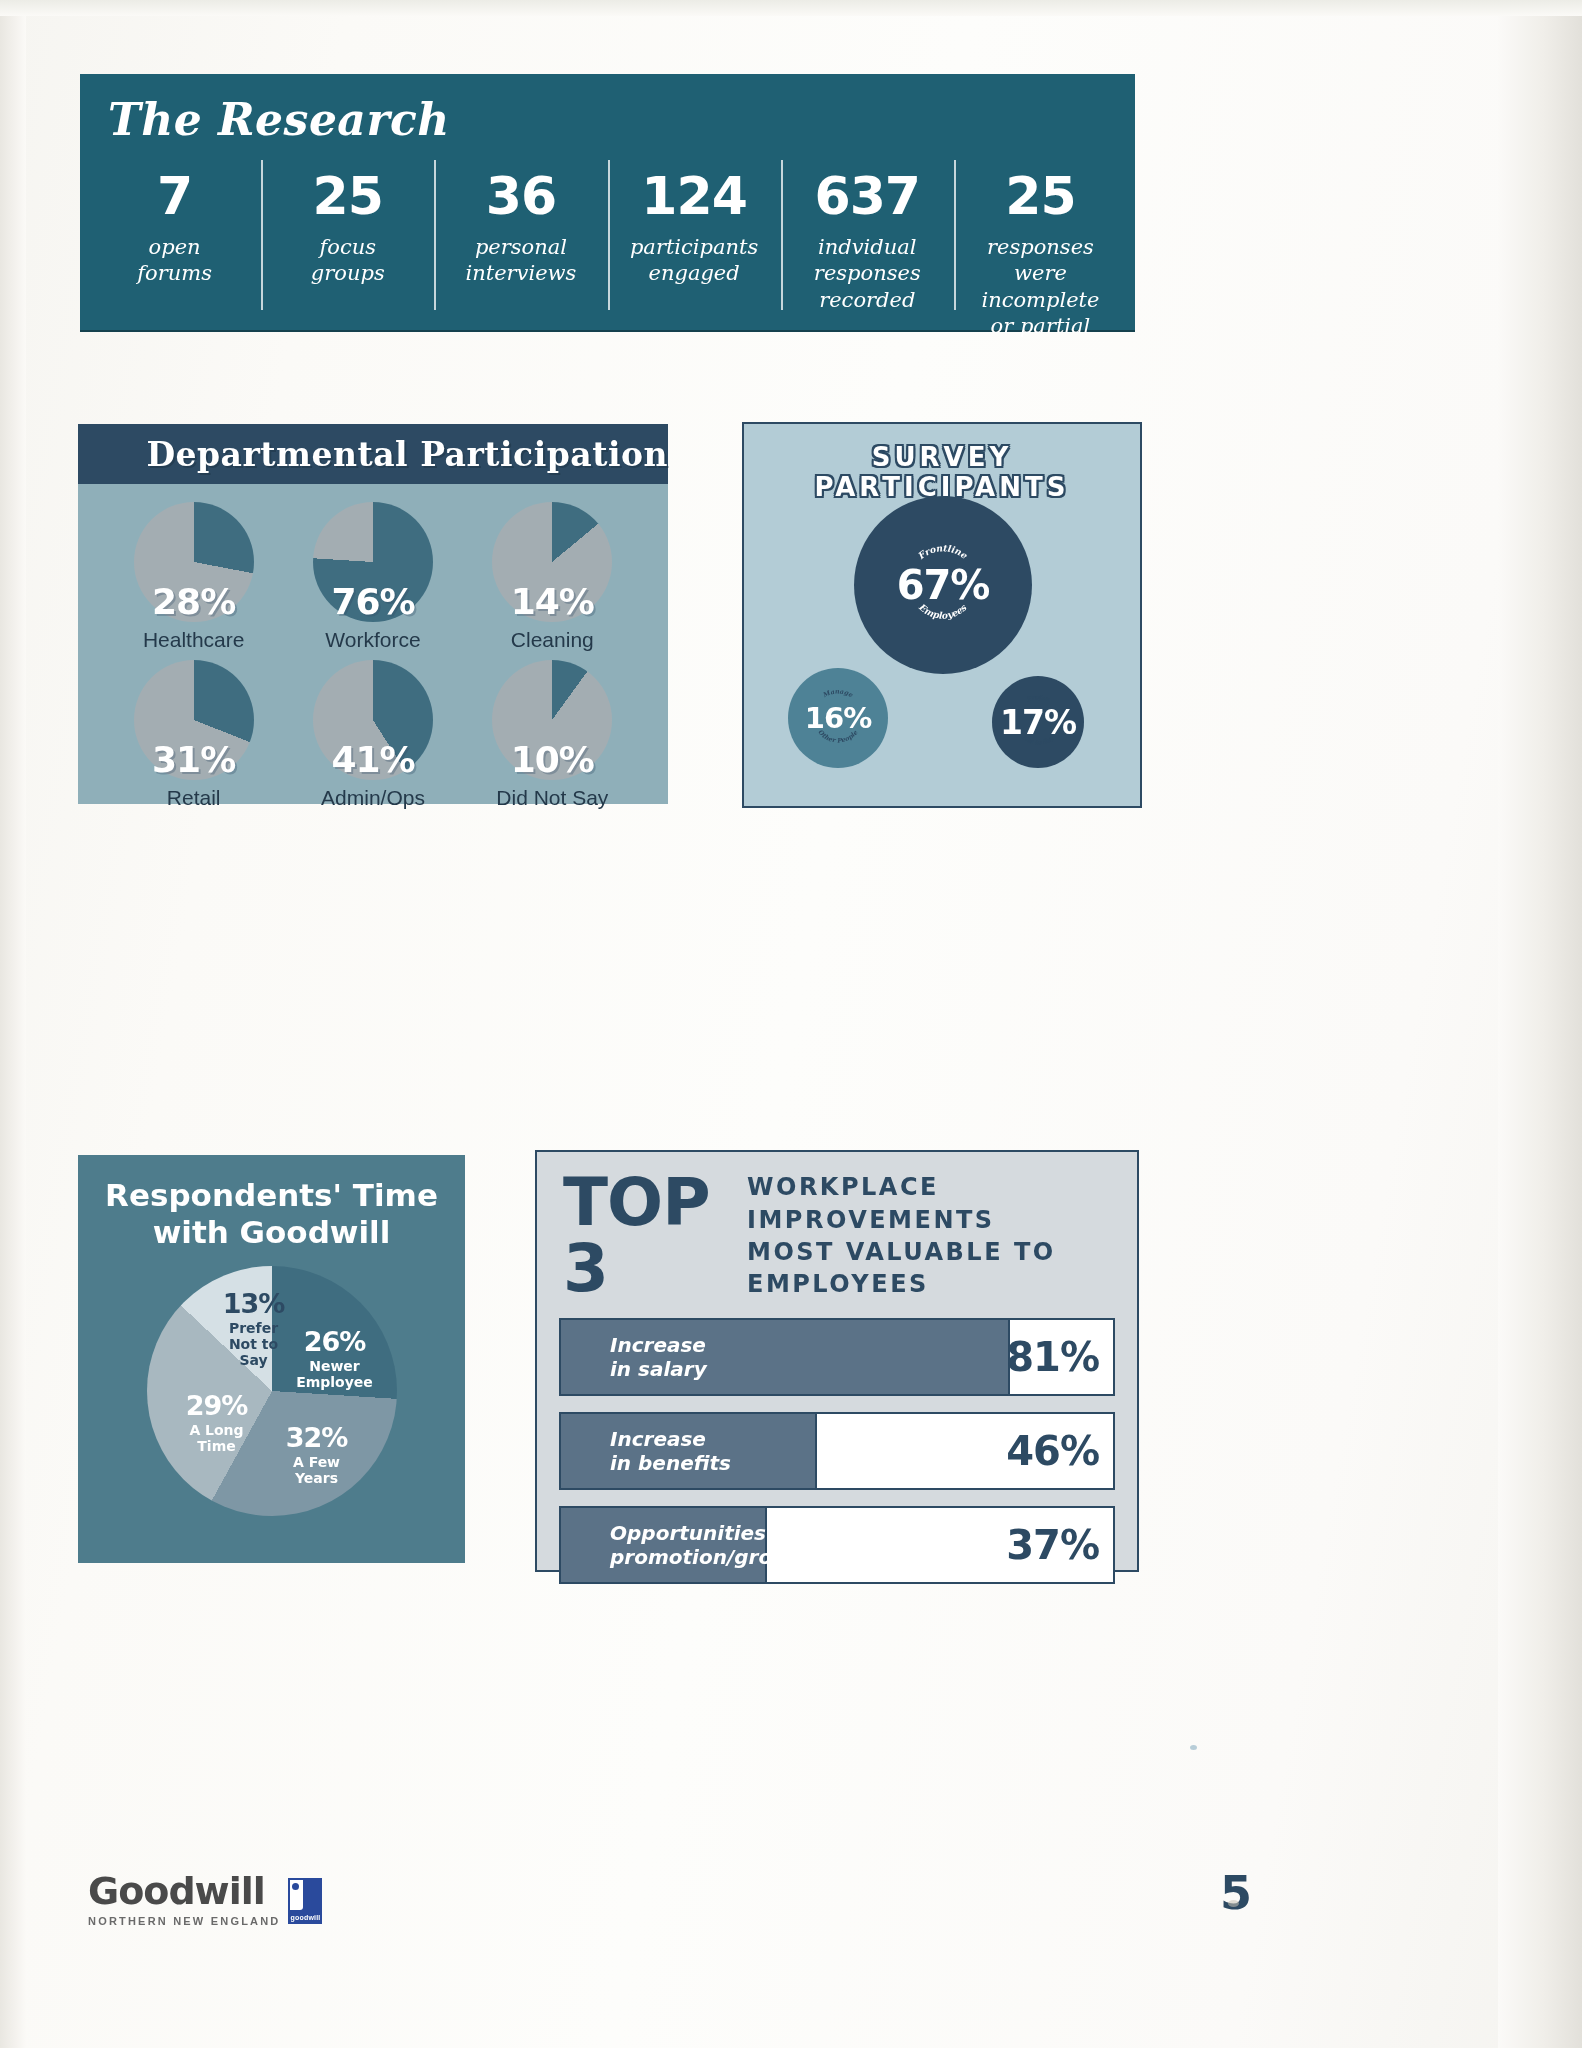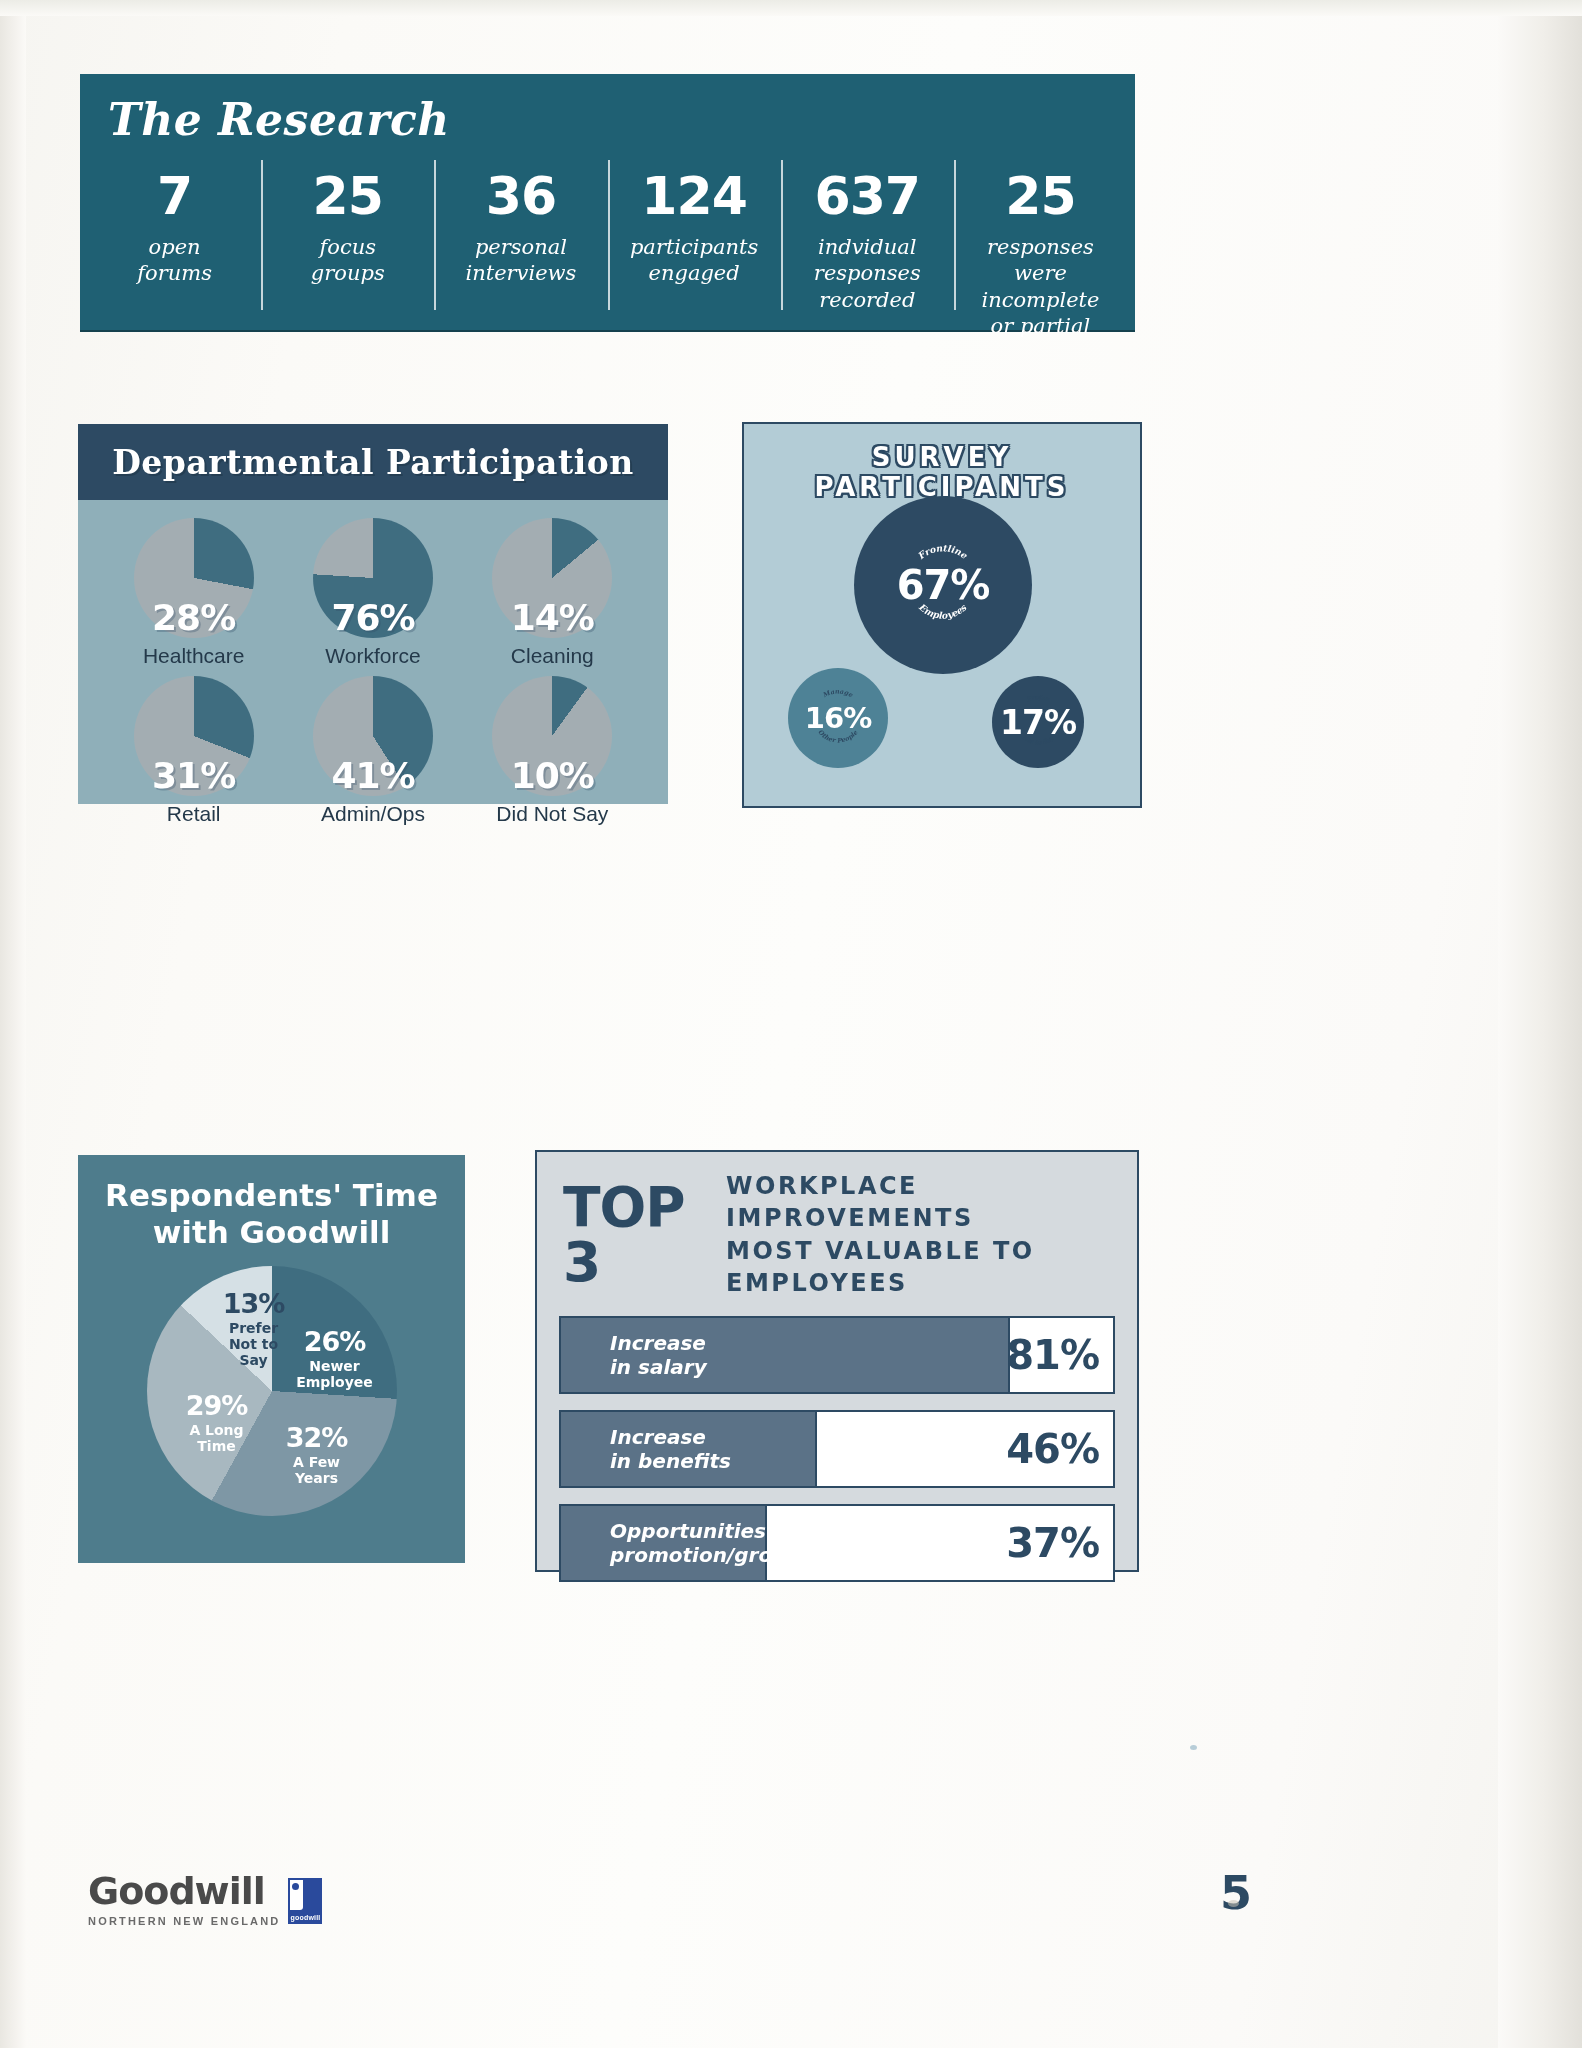--- a/index.html
+++ b/index.html
@@ -55,21 +55,21 @@
     font-family:"DejaVu Serif", serif;font-style:italic;
     font-size:21px;line-height:1.25;color:#ffffff;
   }
 
   
   .dept{
     position:absolute;left:78px;top:424px;width:590px;height:380px;
     background:#8fafb9;
   }
   .dept-head{
-    height:76px;background:#2d4a63;display:flex;align-items:center;justify-content:center;
+    height:60px;background:#2d4a63;display:flex;align-items:center;justify-content:flex-end;
   }
   .dept-head-txt{
     font-family:"DejaVu Serif", serif;font-weight:bold;font-size:33px;color:#ffffff;
     letter-spacing:.5px;text-shadow:2px 2px 0 rgba(20,40,55,.35);
   }
   .dept-grid{
     padding:18px 26px 0 26px;
     display:grid;grid-template-columns:repeat(3,1fr);grid-row-gap:8px;
   }
   .dept-cell{text-align:center;}
@@ -148,21 +148,21 @@
 
   
   .top3{
     position:absolute;left:535px;top:1150px;width:600px;height:418px;
     background:#d5dade;border:2px solid #2d4a63;
   }
   .top3-head{
     display:flex;align-items:center;padding:18px 0 0 26px;
   }
   .top3-big{
-    font-family:"DejaVu Sans", sans-serif;font-weight:bold;font-size:55px;
+    font-family:"DejaVu Sans", sans-serif;font-weight:bold;font-size:66px;
     color:#2d4a63;letter-spacing:-1px;line-height:1;
   }
   .top3-sub{
     margin-left:18px;
     font-family:"DejaVu Sans", sans-serif;font-weight:bold;
     font-size:24px;line-height:1.35;color:#2d4a63;letter-spacing:2.5px;
   }
   .bars{padding:16px 22px 0 22px;}
   .bar-row{
     position:relative;height:74px;margin-bottom:16px;

